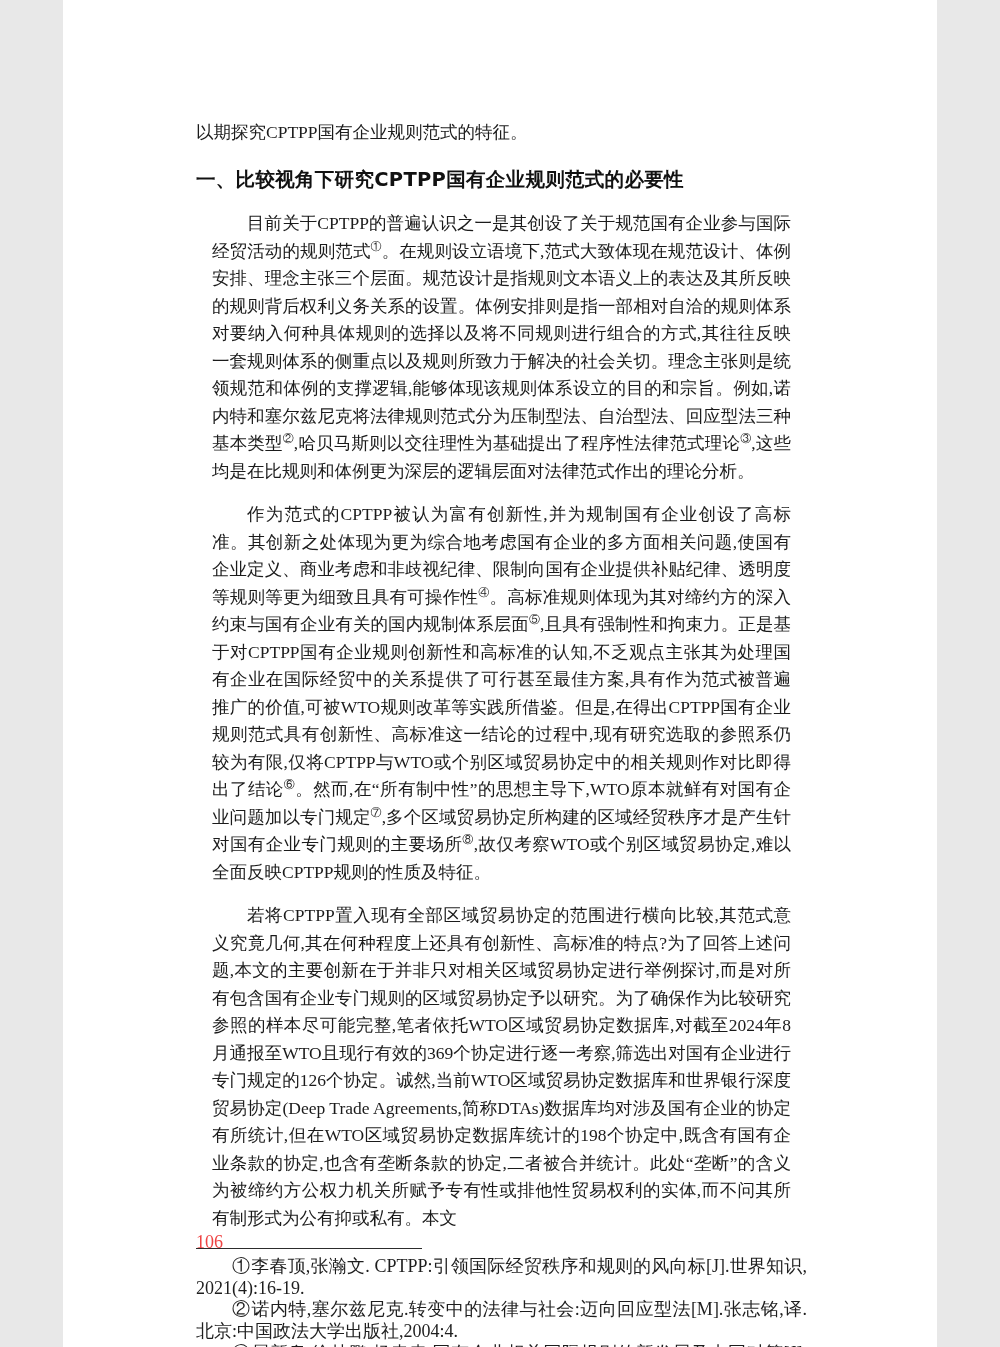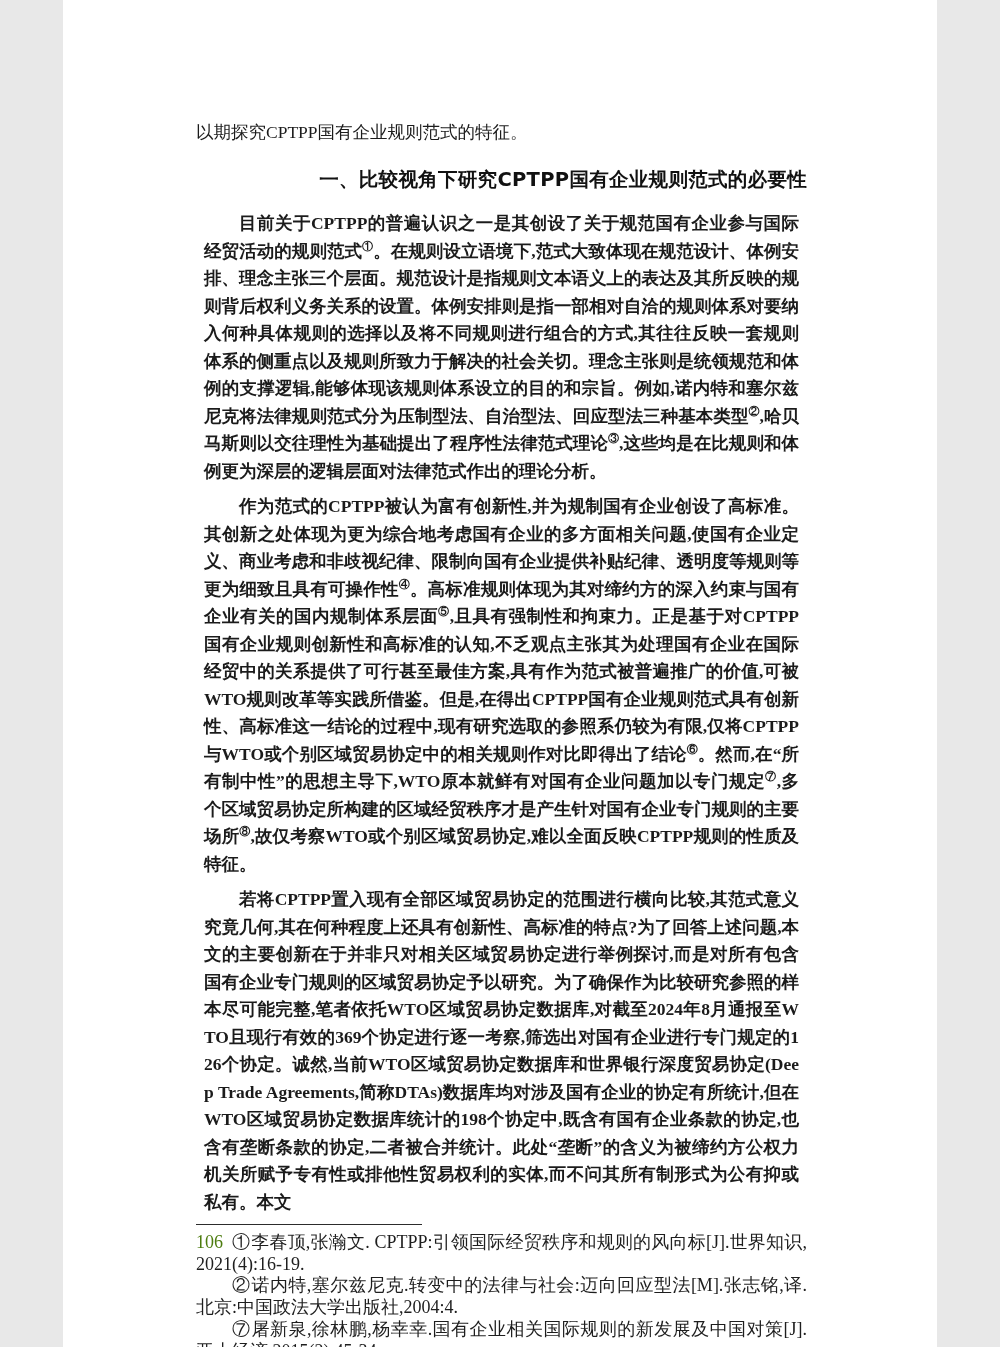--- a/index.html
+++ b/index.html
@@ -20,32 +20,31 @@
     font-size: 17.5px;
     line-height: 28px;
     text-align: justify;
   }
   .section-heading {
     margin: 20px 0 16px 0;
     font-family: "DejaVu Sans", "Liberation Sans", sans-serif;
     font-weight: bold;
     font-size: 19.5px;
     line-height: 28px;
-    text-align: right;
+    text-align: left;
     color: #111;
     letter-spacing: 0.3px;
   }
   .body-para {
-    margin: 8px;
+    margin: 16px;
     font-size: 17.5px;
     line-height: 27.5px;
     text-align: justify;
     text-indent: 2em;
     word-break: break-all;
-    font-weight: bold;
   }
   sup.fn-ref {
     font-size: 11px;
     line-height: 0;
     vertical-align: super;
   }
   .fn-divider {
     width: 226px;
     height: 0;
     border-top: 1.5px solid #2c2c2c;
@@ -59,21 +58,21 @@
     text-indent: 2em;
     word-break: break-all;
     color: #1e1e1e;
   }
   .footnote .fn-marker { margin-right: 1px; }
   .page-number {
     position: absolute;
     left: 133px;
     top: 1232px;
     font-size: 18px;
-    color: #4d7c0f;
+    color: #ef4444;
     text-align: center;
   }
 </style>
 </head>
 <body>
 
 <div class="page">
 
   <p class="intro-line">以期探究CPTPP国有企业规则范式的特征。</p>
 

